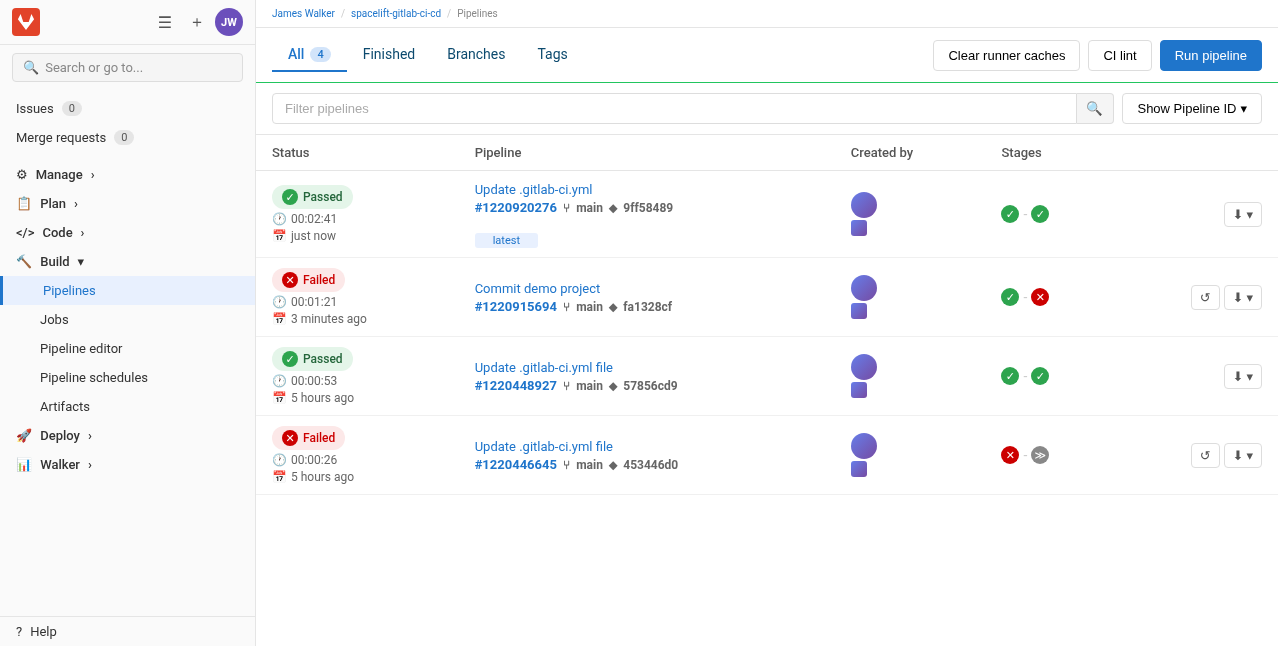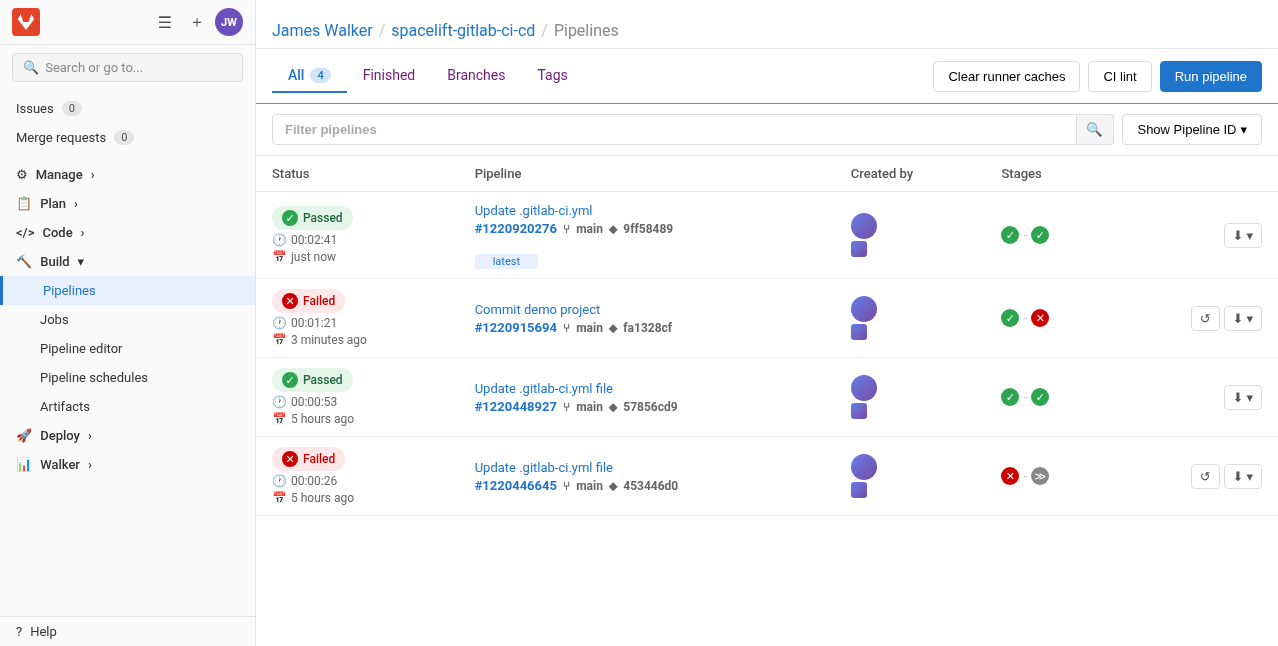--- a/index.html
+++ b/index.html
@@ -18,28 +18,28 @@
     .sidebar-section { padding: 4px 0; }
     .sidebar-item { display: flex; align-items: center; padding: 7px 16px; cursor: pointer; color: #333; gap: 8px; font-size: 13px; }
     .sidebar-item.active { background: #e8f0fe; color: #1f75cb; border-left: 3px solid #1f75cb; }
     .sidebar-item .badge { background: #e5e5e5; color: #555; border-radius: 10px; padding: 1px 7px; font-size: 11px; }
     .sidebar-section-header { display: flex; align-items: center; padding: 7px 16px; cursor: pointer; color: #333; gap: 8px; font-size: 13px; font-weight: 500; }
     .sidebar-sub-item { padding-left: 40px; }
     .sidebar-bottom { margin-top: auto; border-top: 1px solid #e5e5e5; }
 
     
     .main { flex: 1; display: flex; flex-direction: column; overflow: hidden; }
-    .breadcrumb { padding: 8px 16px; font-size: 16px; color: #888; border-bottom: 1px solid #e5e5e5; display: flex; align-items: center; gap: 6px; margin-top: 13px; }
+    .breadcrumb { padding: 8px 16px; font-size: 10px; color: #888; border-bottom: 1px solid #e5e5e5; display: flex; align-items: center; gap: 6px; }
     .breadcrumb a { color: #1f75cb; text-decoration: none; }
     .breadcrumb-sep { color: #ccc; }
 
     
     .toolbar { display: flex; align-items: center; padding: 10px 16px; gap: 8px; border-bottom: 1px solid #22c55e; }
     .tabs { display: flex; gap: 0; }
-    .tab { padding: 8px 16px; cursor: pointer; border-bottom: 2px solid transparent; color: #701a75; font-size: 14px; display: flex; align-items: center; gap: 6px; }
+    .tab { padding: 8px 16px; cursor: pointer; border-bottom: 2px solid transparent; color: #0c4a6e; font-size: 14px; display: flex; align-items: center; gap: 6px; }
     .tab.active { color: #1f75cb; border-bottom: 2px solid #1f75cb; font-weight: 500; }
     .tab .tab-count { background: #e5e5e5; border-radius: 10px; padding: 1px 7px; font-size: 11px; color: #555; }
     .tab.active .tab-count { background: #d2e4fa; color: #1f75cb; }
     .toolbar-right { margin-left: auto; display: flex; gap: 8px; }
     .btn { padding: 7px 14px; border-radius: 4px; border: 1px solid #ddd; background: #fff; cursor: pointer; font-size: 13px; color: #000000; }
     .btn-primary { background: #1f75cb; color: #fff; border-color: #1f75cb; }
 
     
     .filter-row { display: flex; align-items: center; padding: 10px 16px; gap: 8px; border-bottom: 1px solid #e5e5e5; }
     .filter-input { flex: 1; padding: 7px 12px; border: 1px solid #ddd; border-radius: 4px; font-size: 13px; color: #555; }
@@ -77,21 +77,21 @@
 
     
     .action-icons { display: flex; gap: 4px; justify-content: flex-end; }
     .action-btn { padding: 4px 8px; border: 1px solid #ddd; border-radius: 4px; background: #fff; cursor: pointer; font-size: 13px; color: #555; display: flex; align-items: center; gap: 3px; }
 
     
     .time-info { font-size: 12px; color: #666; margin-top: 3px; display: flex; align-items: center; gap: 4px; }
     .user-avatar-placeholder { width: 26px; height: 26px; border-radius: 50%; background: linear-gradient(135deg, #667eea, #764ba2); }
 
     .input-group { display: flex; flex: 1; }
-    .input-group .filter-input { border-radius: 4px 0 0 4px; font-weight: bold; }
+    .input-group .filter-input { border-radius: 4px 0 0 4px; }
     .input-group .search-btn { border-radius: 0 4px 4px 0; }
   </style>
 </head>
 <body>
 
 <div class="sidebar">
   <div class="sidebar-top">
     <div class="sidebar-logo">
       <svg width="18" height="18" viewBox="0 0 100 100" fill="white">
         <path d="M50 95 L5 35 L20 5 L35 50 L65 50 L80 5 L95 35 Z"></path>

